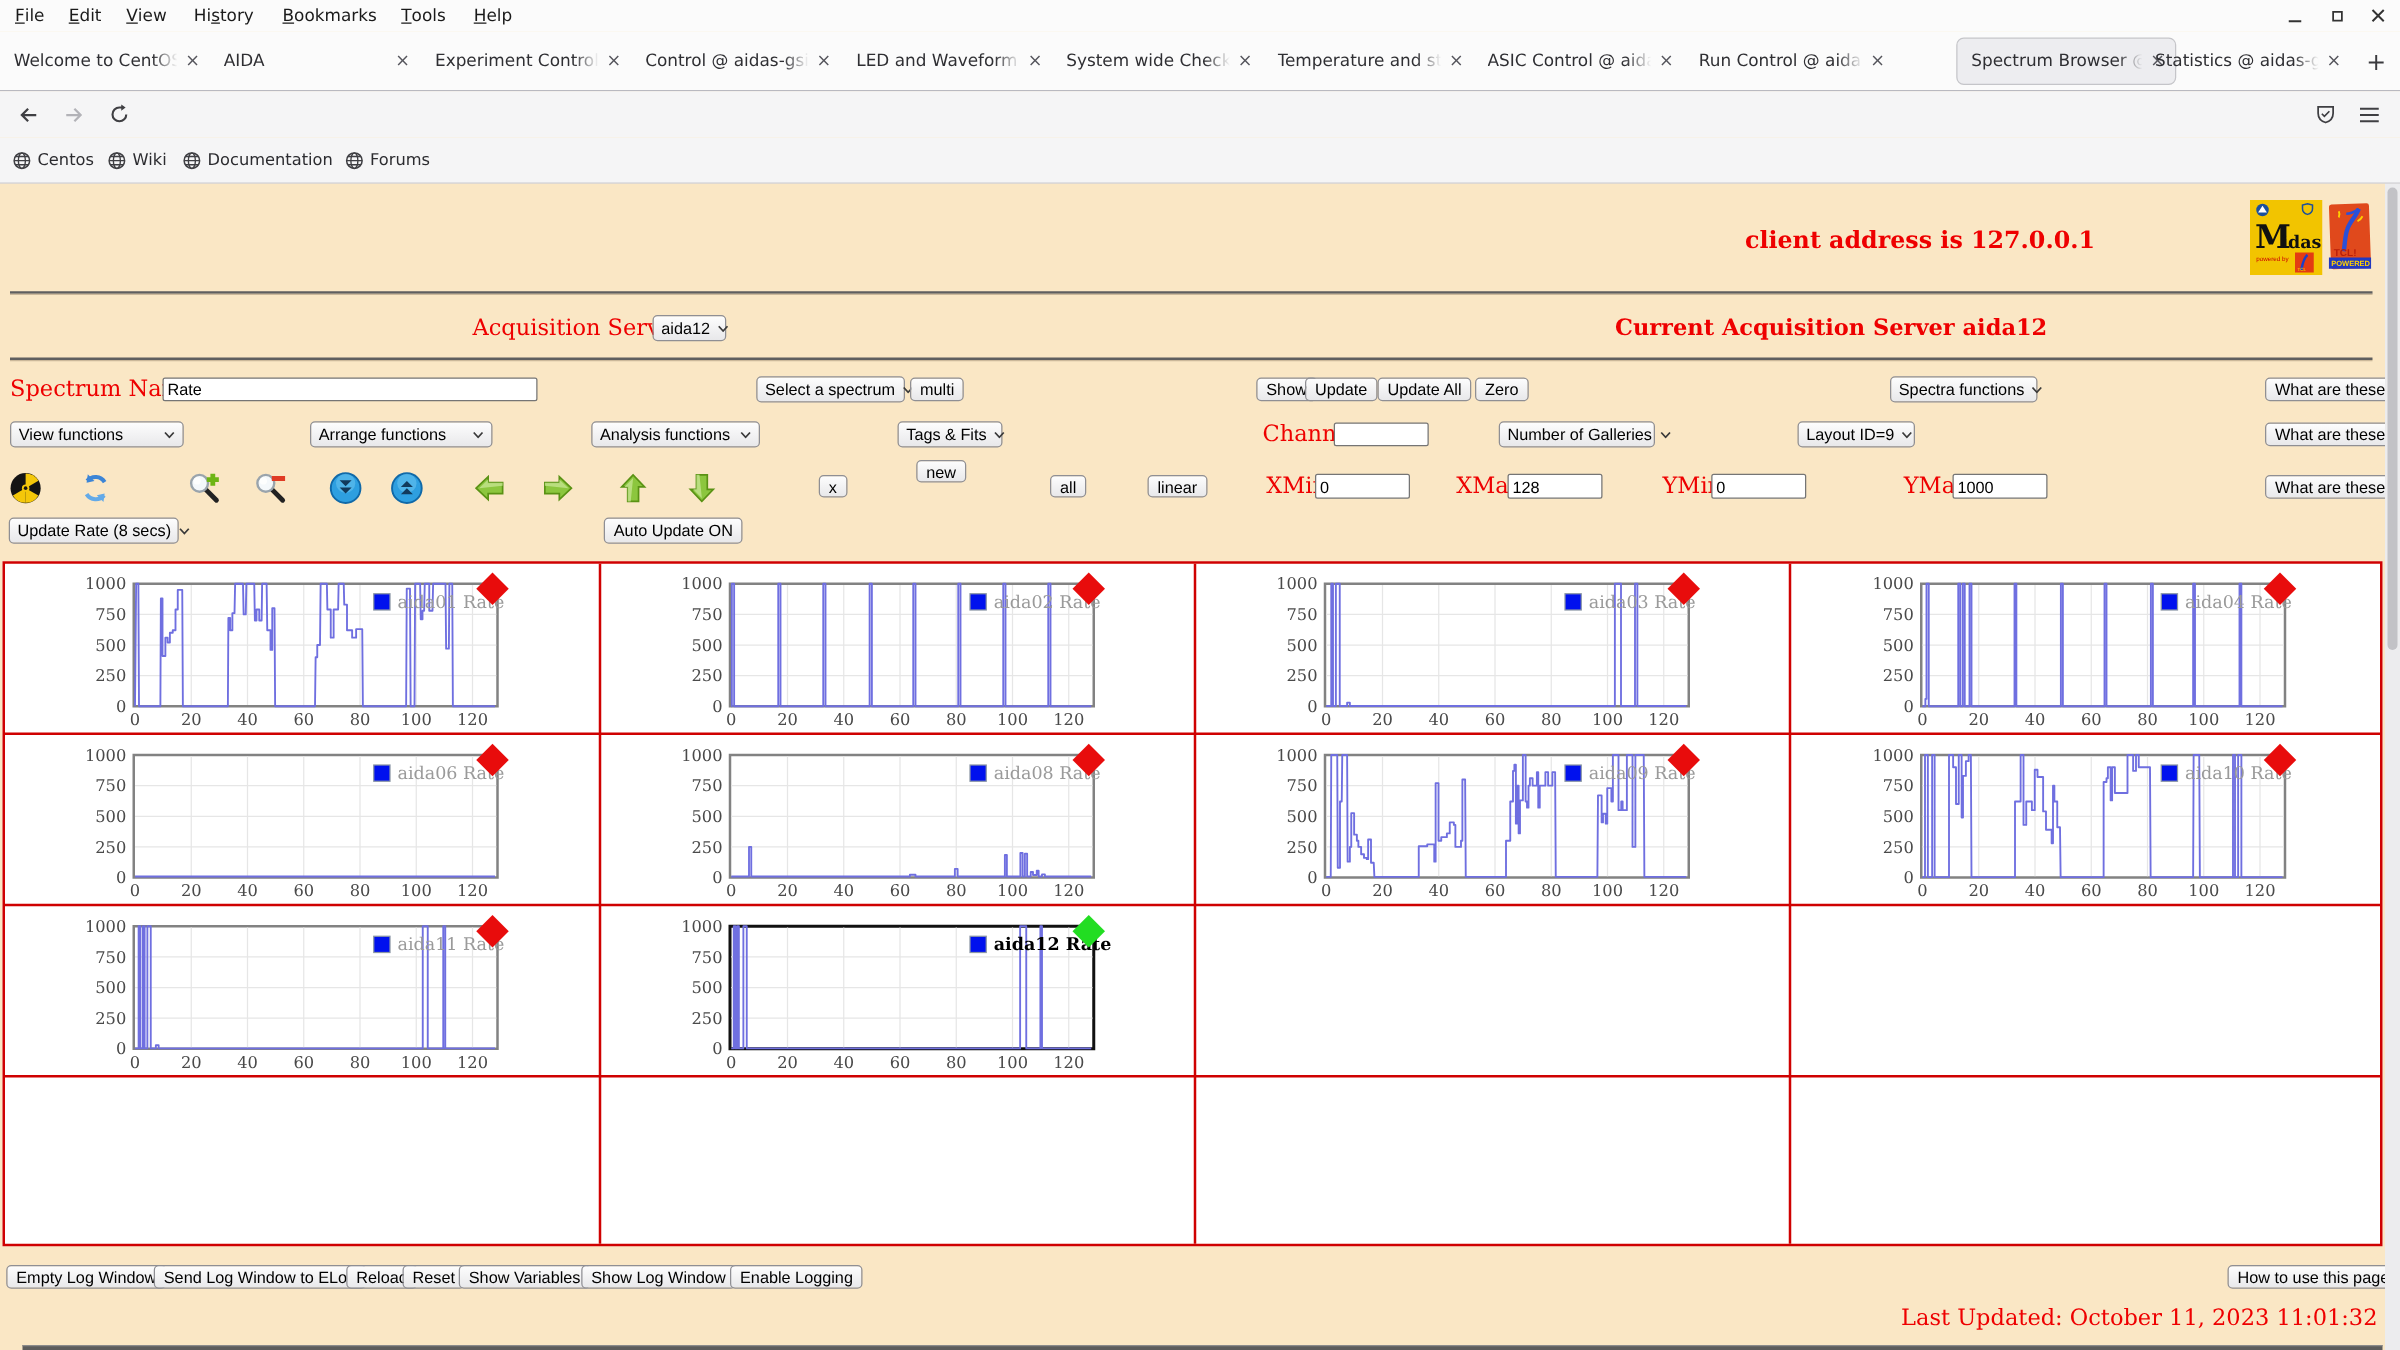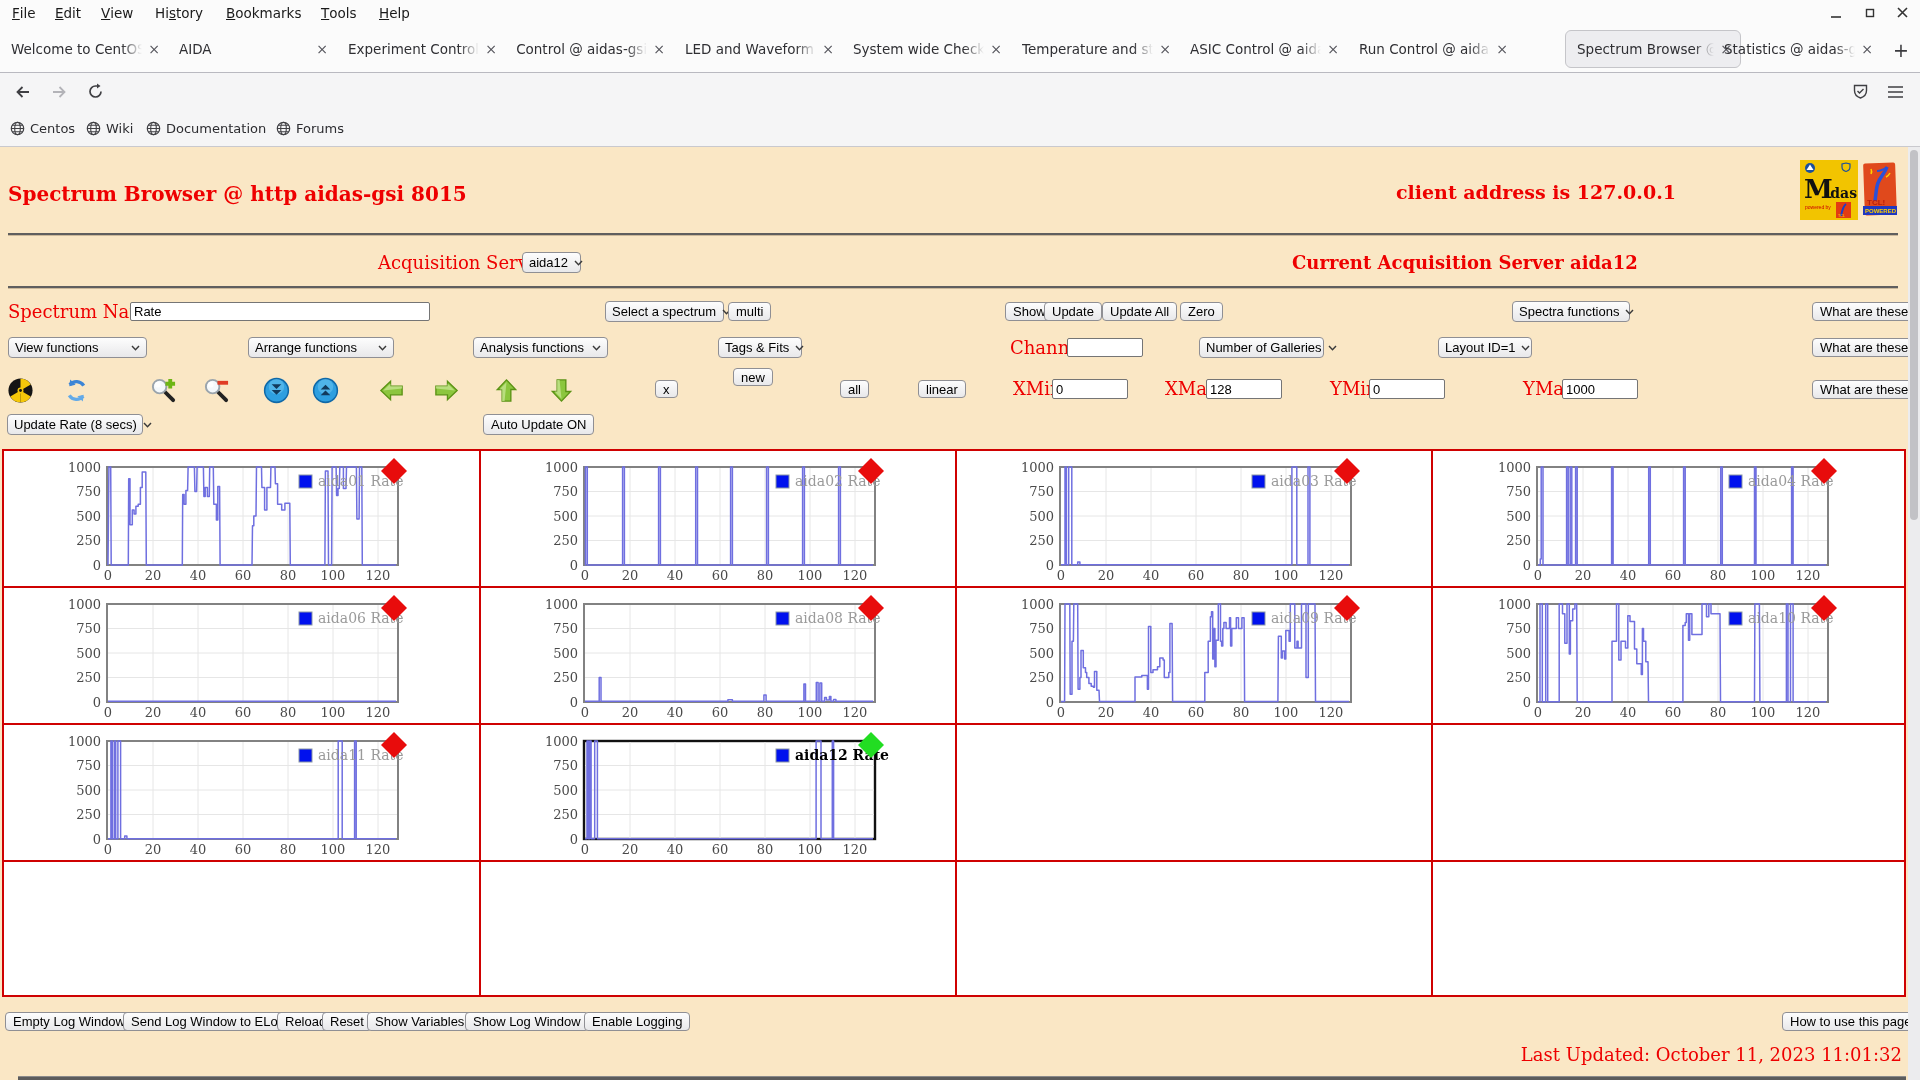--- a/index.html
+++ b/index.html
@@ -215,21 +215,20 @@
             <circle cx="7.5" cy="7.5" r="6.2" fill="none" stroke="#3f3f43" stroke-width="1.2"></circle>
             <ellipse cx="7.5" cy="7.5" rx="2.8" ry="6.2" fill="none" stroke="#3f3f43" stroke-width="1.1"></ellipse>
             <path d="M1.3 7.5 h12.4 M2.2 4.2 h10.6 M2.2 10.8 h10.6" stroke="#3f3f43" stroke-width="1.1" fill="none"></path>
           </svg>
         </span>
         <span>Forums</span>
       </div>
     </div>
 
   <div id="content"></div>
-  <div class="redlabel" id="page-title">Spectrum Browser @ http aidas-gsi 8015</div>
   <div class="redlabel" id="client-address">client address is 127.0.0.1</div>
   <div class="hr" style="top:233px;"></div>
   <div class="redlabel" id="current-server">Current Acquisition Server aida12</div>
   <div class="hr" style="top:286px;"></div>
 
   <div id="logo-midas">
     <svg width="58" height="60" viewBox="0 0 58 60">
       <rect width="58" height="60" fill="#f2c400"></rect>
       <circle cx="10" cy="8" r="5" fill="#1a4f9c"></circle>
         <path d="M6.5 10 L10 4.5 L13.5 10 Z" fill="#fff"></path>
@@ -324,21 +323,21 @@
       <div class="ctl-input" style="left: 1067px; top: 338px; width: 76px; height: 19px;"></div>
       <div class="ctl-select" style="left: 1199px; top: 337px; width: 125px; height: 21px;">
         <span>Number of Galleries</span>
         <span style="display: inline-flex;">
           <svg width="9" height="6" viewBox="0 0 9 6" style="margin-left:6px;flex:none;">
             <path d="M1 1 L4.5 4.8 L8 1" fill="none" stroke="#3a3a3a" stroke-width="1.4"></path>
           </svg>
         </span>
       </div>
       <div class="ctl-select" style="left: 1438px; top: 337px; width: 94px; height: 21px;">
-        <span>Layout ID=1</span>
+        <span>Layout ID=9</span>
         <span style="display: inline-flex;">
           <svg width="9" height="6" viewBox="0 0 9 6" style="margin-left:6px;flex:none;">
             <path d="M1 1 L4.5 4.8 L8 1" fill="none" stroke="#3a3a3a" stroke-width="1.4"></path>
           </svg>
         </span>
       </div>
       <div class="ctl-button" style="left: 1812px; top: 338px; height: 19px;">What are these?</div>
       <div class="icon27" style="left: 7px; top: 377px;"><svg width="27" height="27" viewBox="0 0 28 28">
           <circle cx="14" cy="14" r="12.5" fill="#141414"></circle>
           <g fill="#f4c70a">

